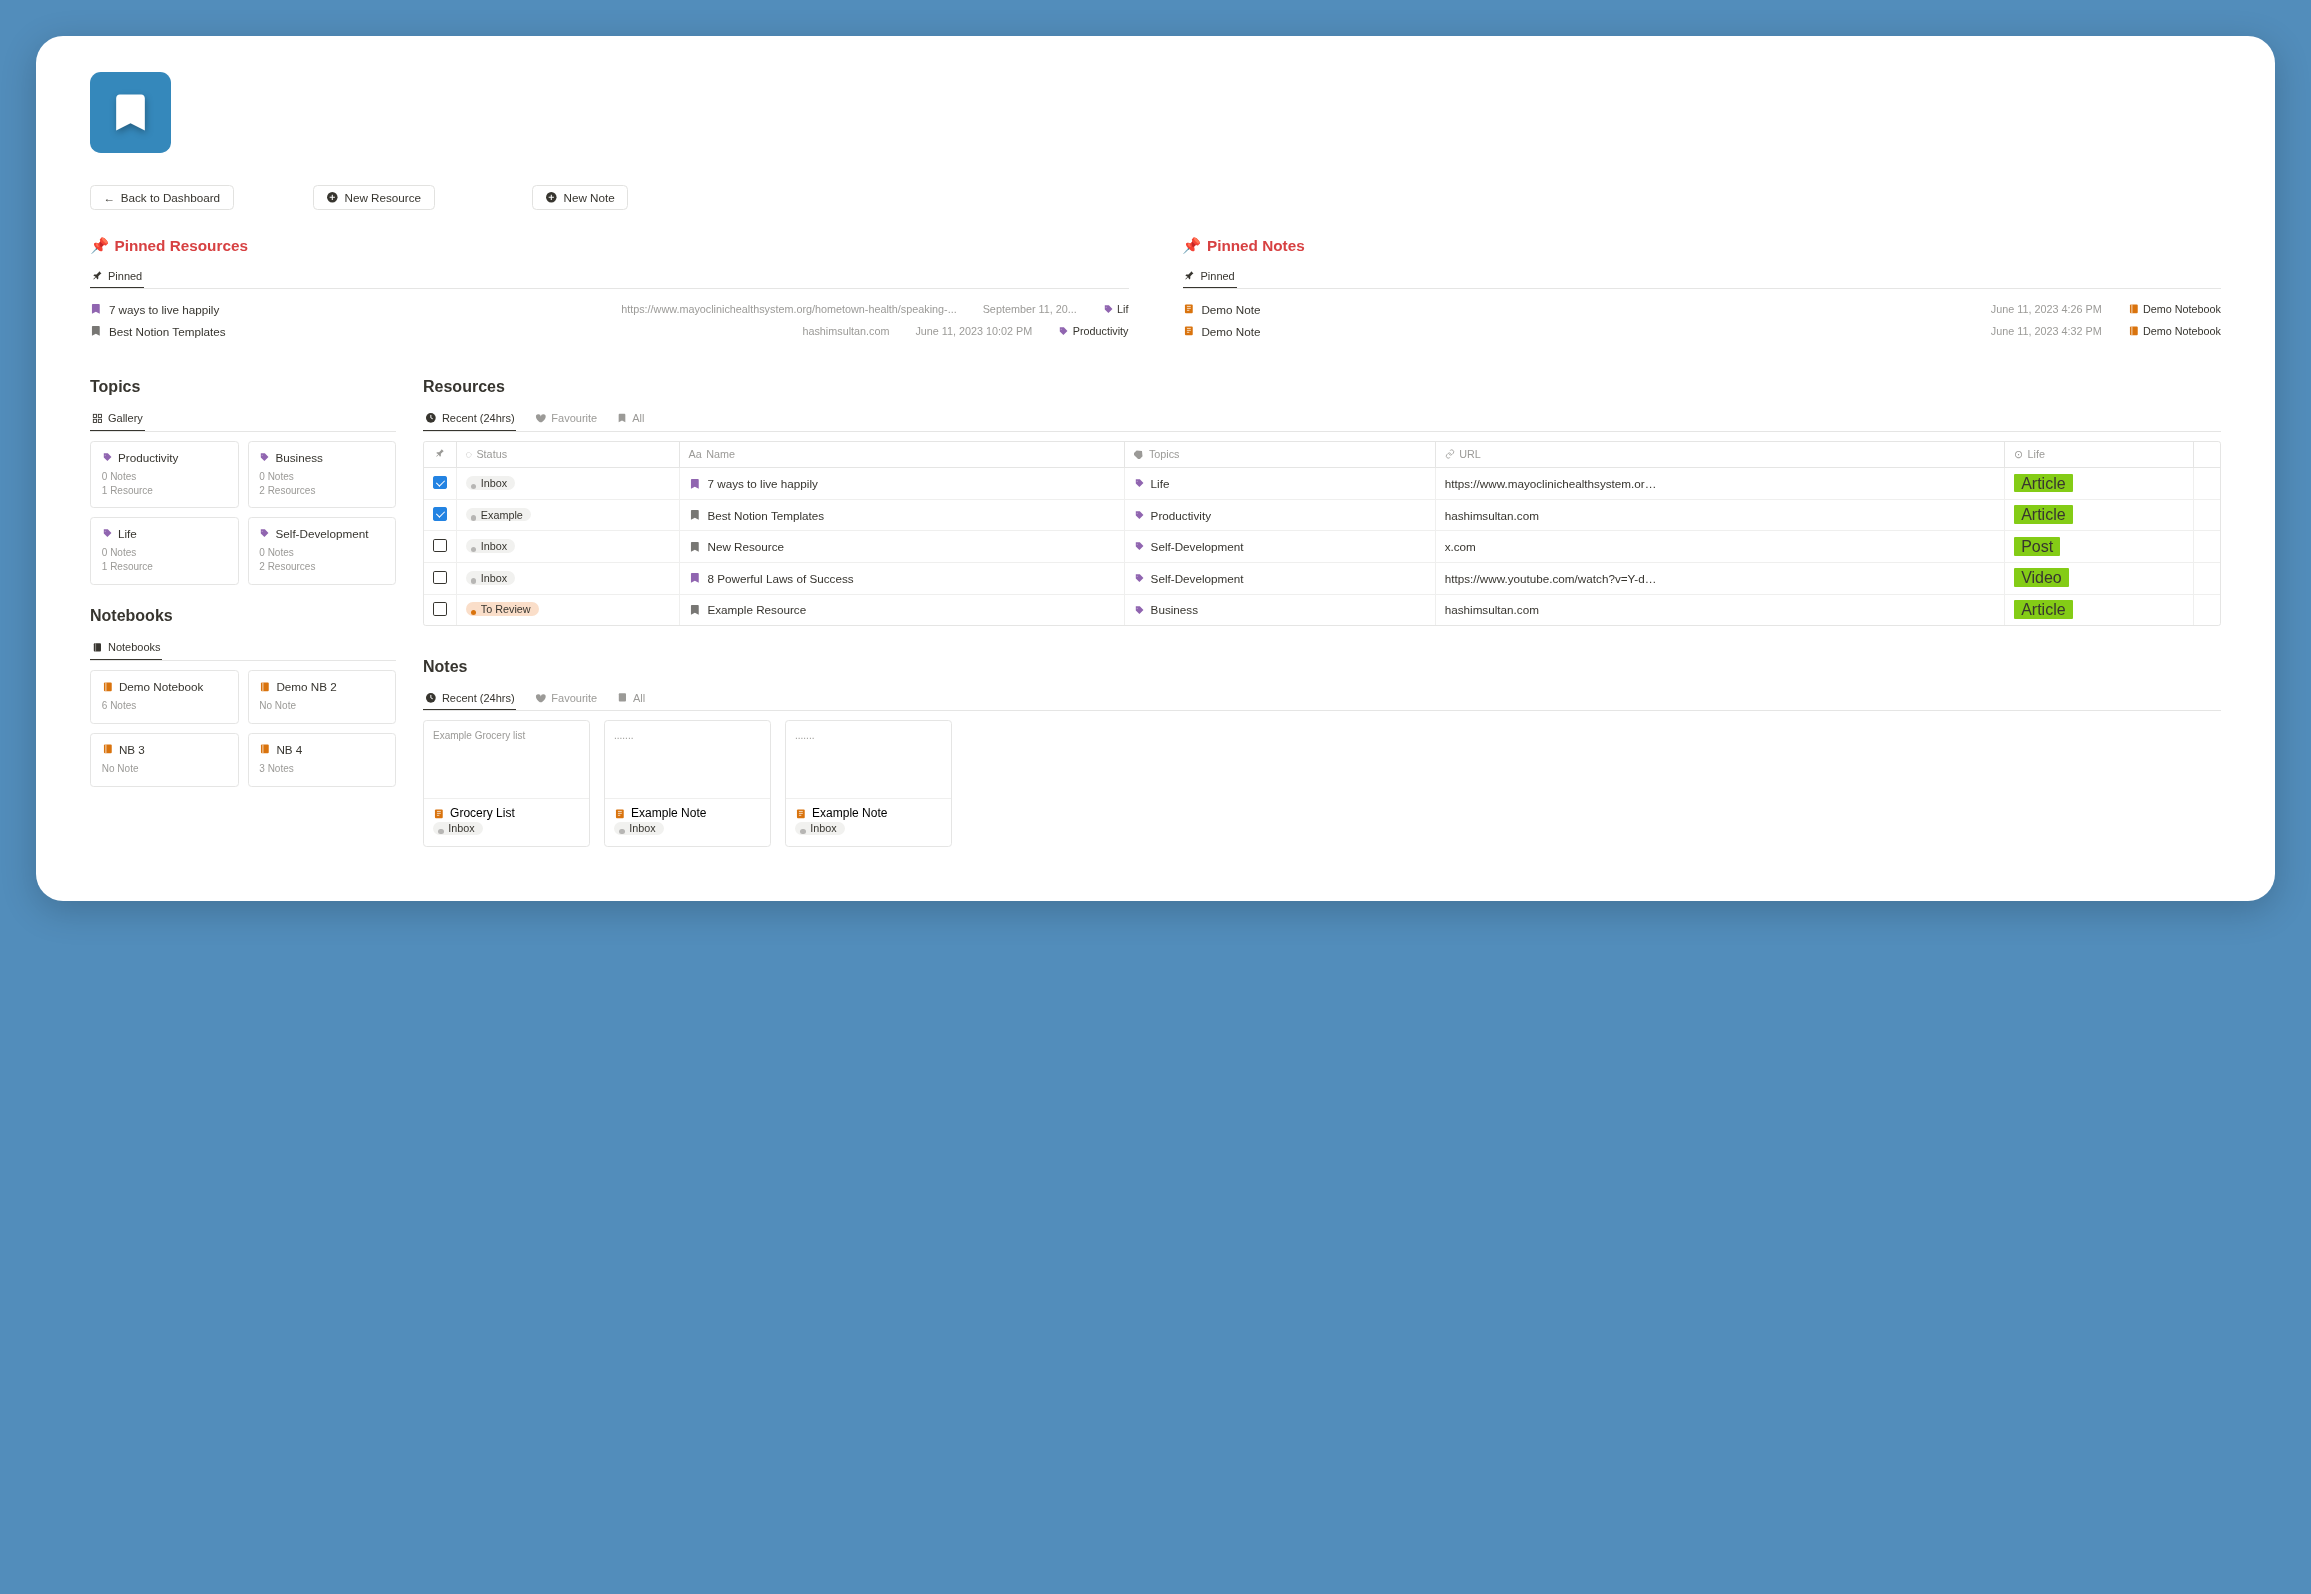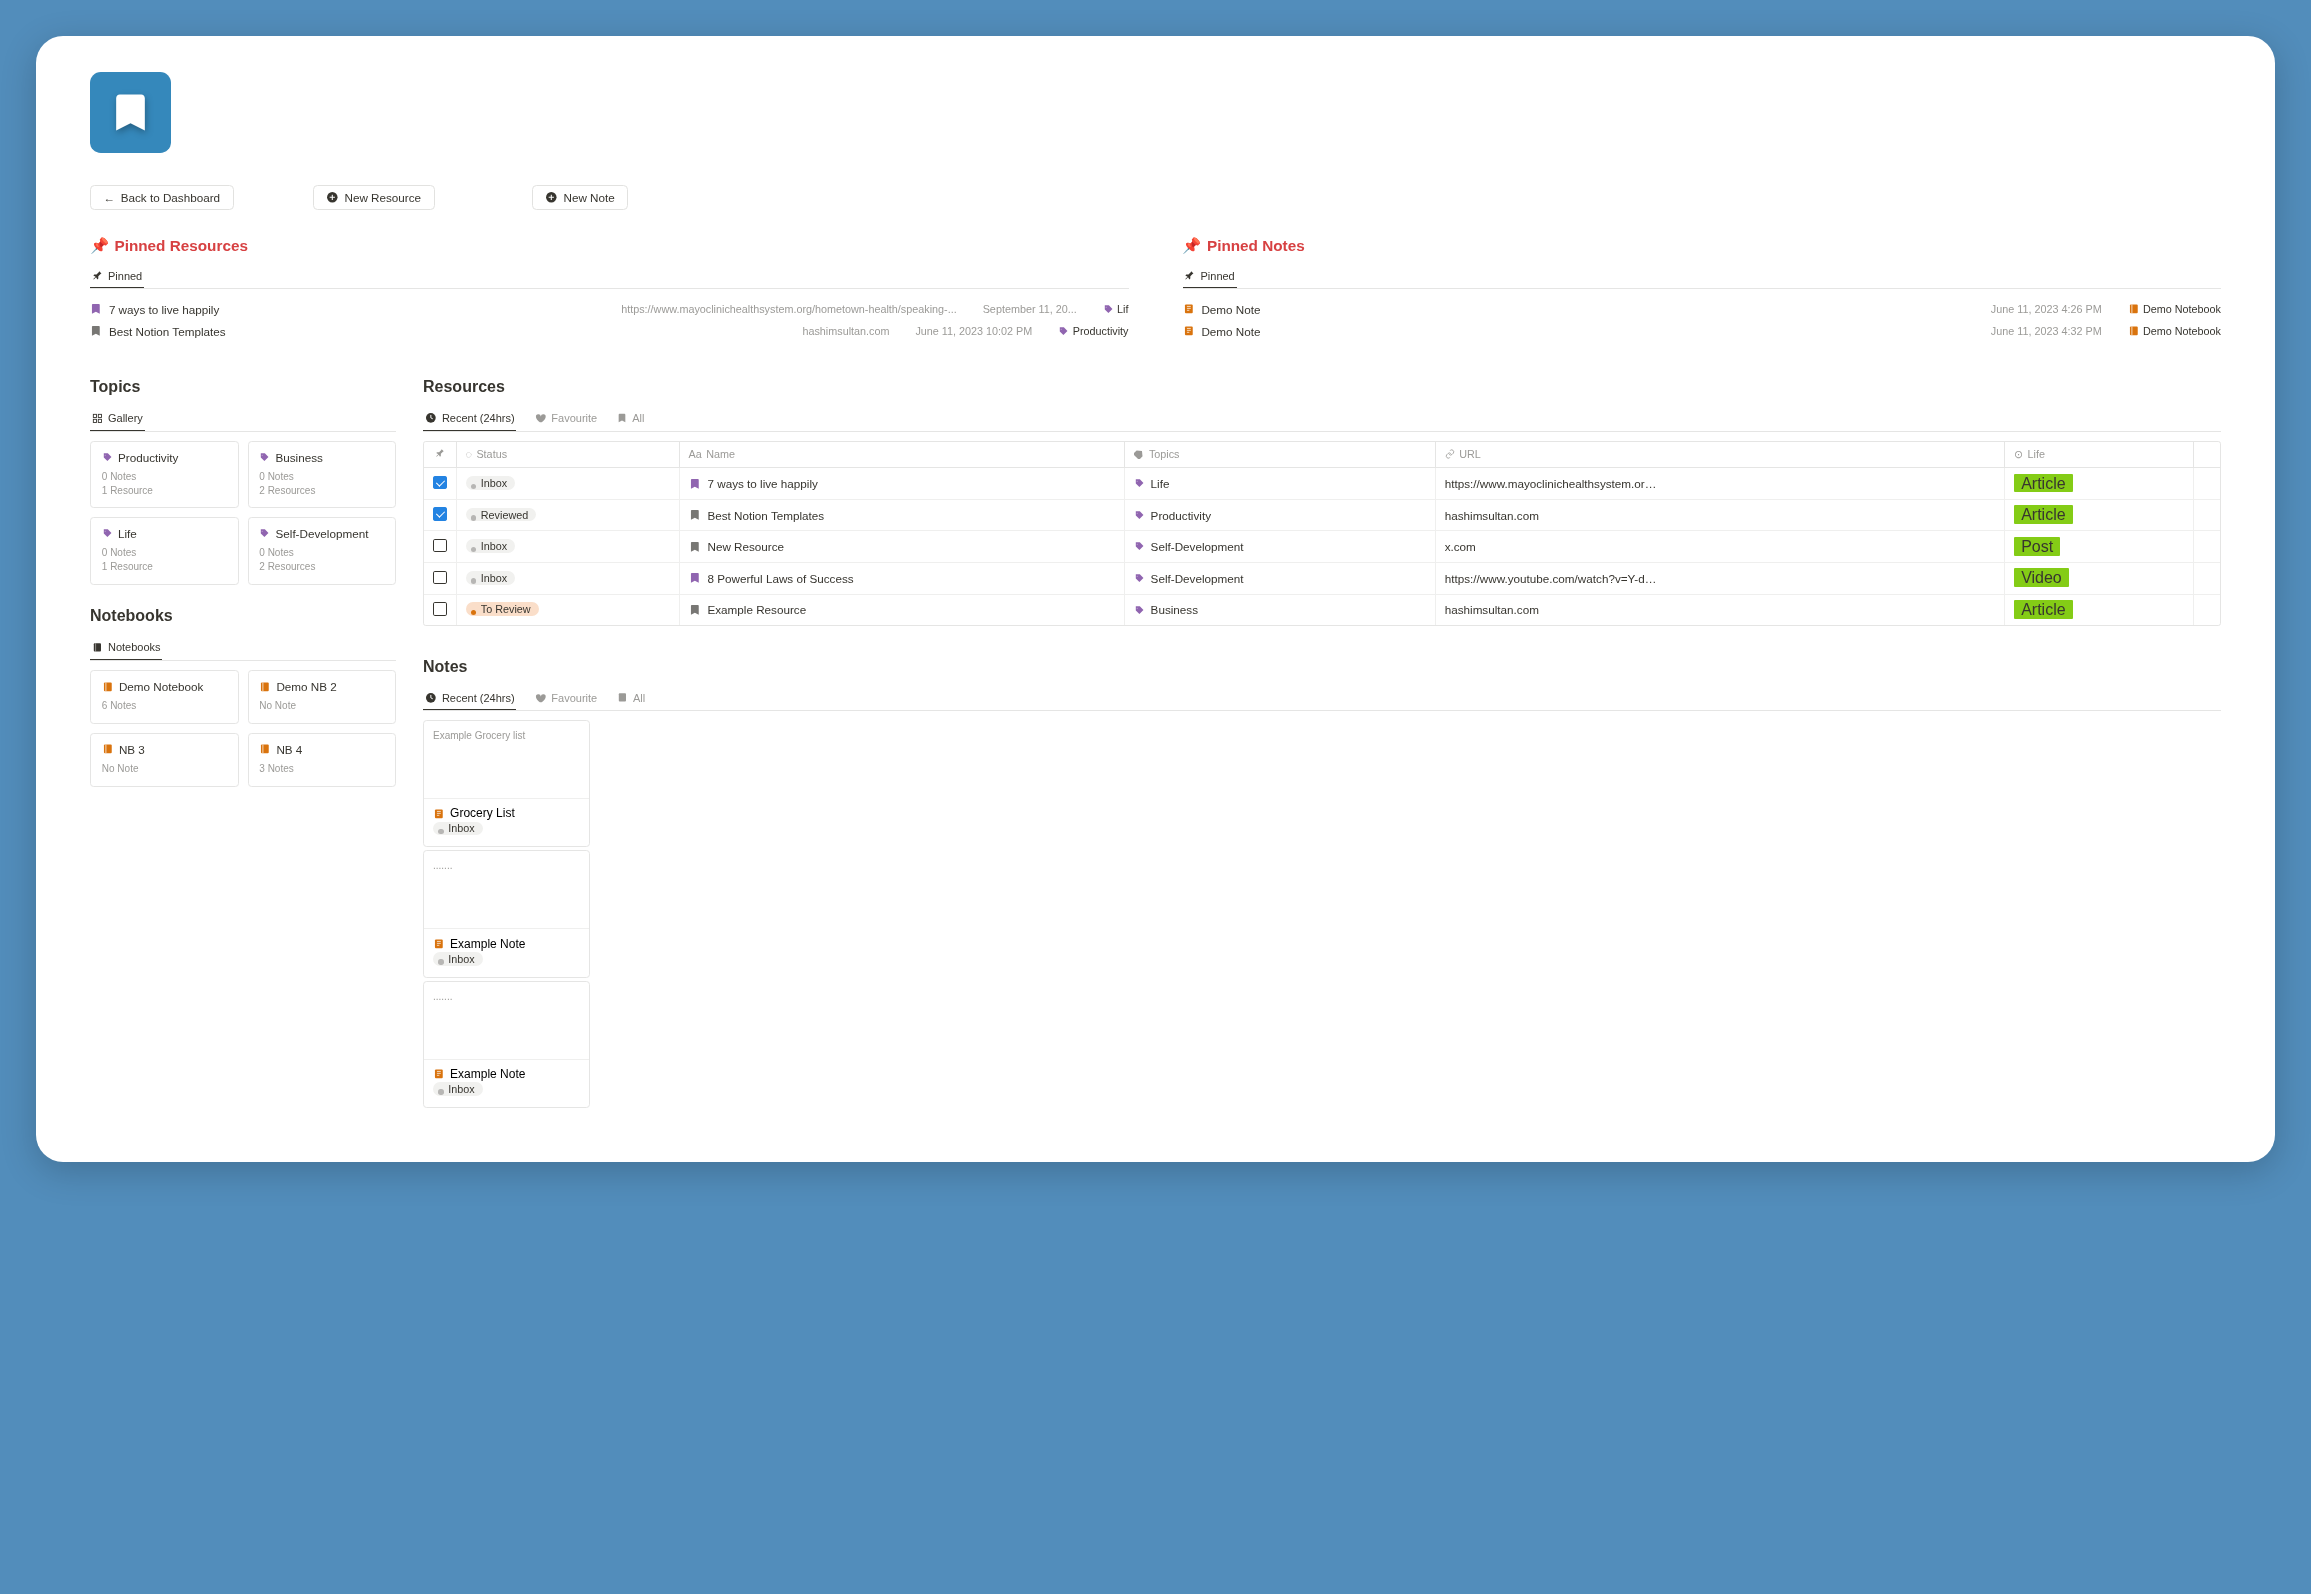--- a/index.html
+++ b/index.html
@@ -81,21 +81,21 @@
 .status-pill .dot { width: 5.4px; height: 5.4px; border-radius: 50%; background: #b7b6b4; }
 .status-pill.review { background: #fadec9; }
 .status-pill.review .dot { background: #d9730d; }
 .type-pill { background: #84cc16; padding: 0.9px 7.2px; border-radius: 1px; font-size: 16px; color: #37352f; }
 .name-cell { display: flex; align-items: center; gap: 7.2px; font-weight: 500; color: #37352f; }
 .topic-cell { display: flex; align-items: center; gap: 5.4px; color: #37352f; }
 .url-cell { color: #37352f; white-space: nowrap; overflow: hidden; text-overflow: ellipsis; max-width: 216px; }
 .checkbox { width: 13.5px; height: 13.5px; border: 1.4px solid #37352f; border-radius: 1.8px; display: inline-block; }
 .checkbox.checked { background: #2383e2; border-color: #2383e2; position: relative; }
 .checkbox.checked:after { content: ""; position: absolute; left: 3.6px; top: 0.9px; width: 3.6px; height: 7.2px; border: solid #fff; border-width: 0 1.8px 1.8px 0; transform: rotate(45deg); }
-.notes-gallery { display: flex; gap: 3px; flex-direction: column; }
+.notes-gallery { display: flex; gap: 14px; }
 .note-card { border: 0.9px solid #e5e5e4; border-radius: 3.6px; width: 167px; overflow: hidden; }
 .note-preview { height: 77px; padding: 9px; font-size: 10px; color: #9b9a97; }
 .note-body { padding: 7.2px 9px 9px; border-top: 0.9px solid #efefee;}
 .note-title { font-size: 12px; font-weight: 500; display: flex; align-items: center; gap: 5.4px; margin-bottom: 1px; }
 .icon { display: inline-flex; }
 </style>
 </head>
 <body>
 
 <div class="app">
@@ -485,21 +485,21 @@
       <td>
                   <div class="url-cell">https://www.mayoclinichealthsystem.org/hometown-he</div>
                 </td>
       <td><span class="type-pill">Article</span></td>
       <td></td>
     </tr>
     <tr>
       <td class="pin-col"><span class="checkbox checked"></span></td>
       <td><span class="status-pill ">
                     <span class="dot"></span>
-                    <span>Reviewed</span>
+                    <span>Example</span>
                   </span></td>
       <td>
                   <div class="name-cell">
                     <span class="icon">
                       <svg width="11.7" height="11.7" viewBox="0 0 24 24" fill="#787774">
                         <path d="M6 2c-1.1 0-2 .9-2 2v18l8-4 8 4V4c0-1.1-.9-2-2-2H6z"></path>
                       </svg>
                     </span>
                     <span>Best Notion Templates</span>
                   </div>

